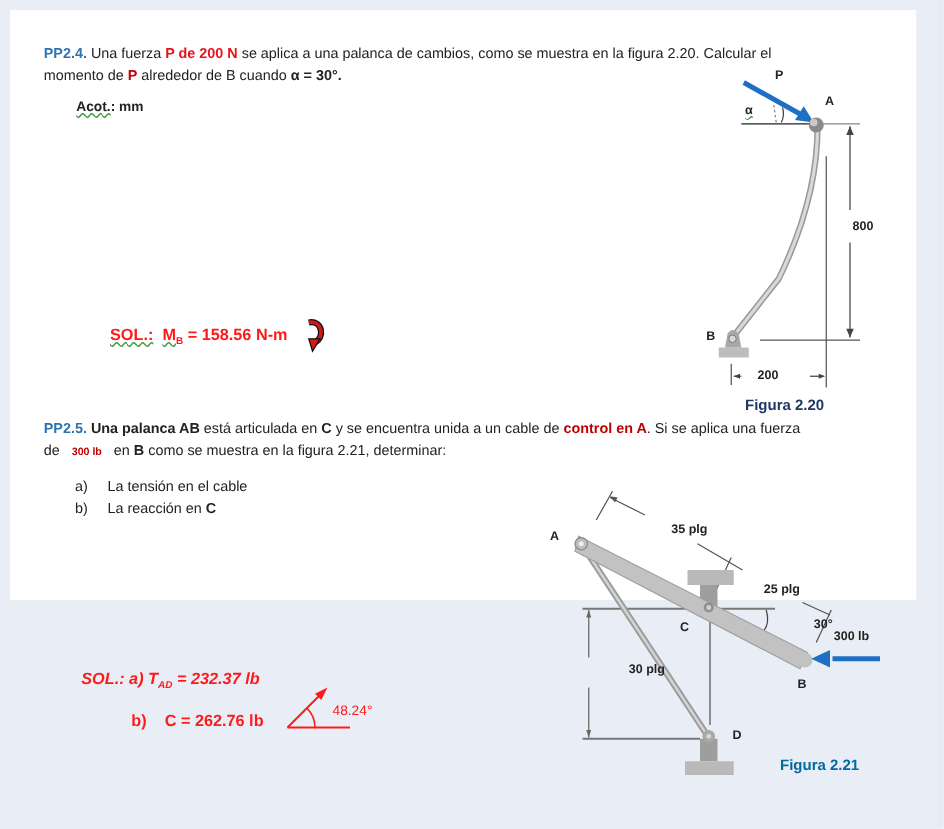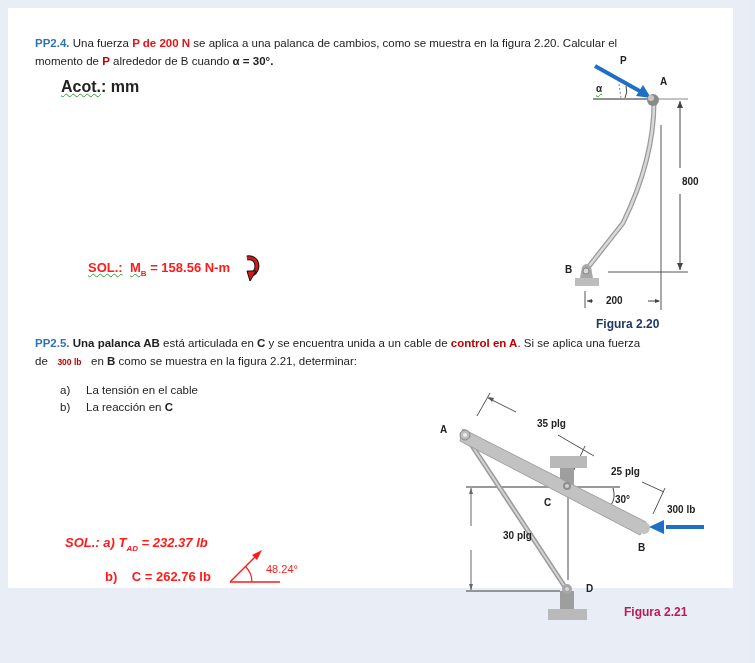--- a/index.html
+++ b/index.html
@@ -1,18 +1,18 @@
 <!DOCTYPE html>
 <html><head>
 <meta charset="utf-8">
 <style>
   html,body{margin:0;padding:0;}
   body{width:755px;height:663px;background:#e6ecf5;position:relative;overflow:hidden;font-family:"Liberation Sans","DejaVu Sans",sans-serif;}
   .frame{position:absolute;left:0;top:0;width:750px;height:663px;background:#e9eef6;}
-  .card{position:absolute;left:8px;top:8px;width:725px;height:580px;background:#ffffff;}
+  .card{position:absolute;left:8px;top:8px;width:725px;height:472px;background:#ffffff;}
   .abs{position:absolute;}
   .txt{font-size:11.5px;color:#222;line-height:17px;white-space:nowrap;}
   .blue{color:#2e74b5;font-weight:bold;}
   .red{color:#e8121a;font-weight:bold;}
   .darkred{color:#c00000;}
   .b{font-weight:bold;}
   .sol{font-size:13px;color:#ff1a1a;font-weight:bold;white-space:nowrap;}
   .lbl{font-size:10px;font-weight:bold;color:#222;white-space:nowrap;}
   .squig{text-decoration:underline wavy #3a9a3a;text-decoration-thickness:1px;}
   svg{position:absolute;overflow:visible;}
@@ -22,21 +22,21 @@
 
 <div class="frame"></div>
 <div class="card">
 
   <div class="abs txt" style="left:27px;top:27px;">
     <span class="blue">PP2.4.</span><span> Una fuerza </span><span class="red">P de 200 N</span><span> se aplica a una palanca de cambios, como se muestra en la figura 2.20. Calcular el</span>
   </div>
   <div class="abs txt" style="left:27px;top:45px;text-align:center;">
     <span>momento de </span><span class="darkred b">P</span><span> alrededor de B cuando </span><span class="b">α = 30°.</span>
   </div>
-  <div class="abs txt b" style="left:53px;top:70px;font-size:16px;">
+  <div class="abs txt b" style="left:53px;top:70px;font-size:11px;">
     <span class="squig">Acot.</span><span>: mm</span>
   </div>
 
   <div class="abs sol" style="left:80px;top:252px;">
     <span class="squig">SOL.:</span>&nbsp;&nbsp;<span class="squig">M</span><sub style="font-size:8px;">B</sub><span> = 158.56 N-m</span>
   </div>
   <svg style="left:236px;top:246px;" width="18" height="28">
     <path d="M3,4 C14,2 16,16 8,20" fill="none" stroke="#111" stroke-width="5"></path>
     <path d="M3,4 C14,2 16,16 8,20" fill="none" stroke="#d41818" stroke-width="3"></path>
     <polygon points="3,17 12,17 6,27" fill="#d41818" stroke="#111" stroke-width="1"></polygon>
@@ -149,21 +149,21 @@
     <circle cx="559" cy="581" r="5" fill="#a8a8a8"></circle>
     <circle cx="559" cy="581" r="2" fill="#d5d5d5"></circle>
     <rect x="540" y="601" width="39" height="11" fill="#b9b9b9"></rect>
 
     <line x1="658" y1="519" x2="696" y2="519" stroke="#1f6fc4" stroke-width="4"></line>
     <polygon points="641,519 656,512 656,526" fill="#1f6fc4"></polygon>
   </svg>
   <div class="abs lbl" style="left:432px;top:416px;">A</div>
   <div class="abs lbl" style="left:529px;top:410px;"><span>35 plg</span></div>
   <div class="abs lbl" style="left:603px;top:458px;">25 plg</div>
-  <div class="abs lbl" style="left:607px;top:486px;">30°</div>
+  <div class="abs lbl" style="left:607px;top:486px;padding-left:36px;">30°</div>
   <div class="abs lbl" style="left:659px;top:496px;">300 lb</div>
   <div class="abs lbl" style="left:536px;top:489px;">C</div>
   <div class="abs lbl" style="left:447px;top:522px;margin-left:48px;">30 plg</div>
   <div class="abs lbl" style="left:630px;top:534px;">B</div>
   <div class="abs lbl" style="left:578px;top:575px;">D</div>
-  <div class="abs" style="left:616px;top:597px;font-size:12px;font-weight:bold;color:#be185d;">Figura 2.21</div>
+  <div class="abs" style="left:616px;top:597px;font-size:12px;font-weight:bold;color:#0369a1;">Figura 2.21</div>
 
 </div>
 
 </body></html>

